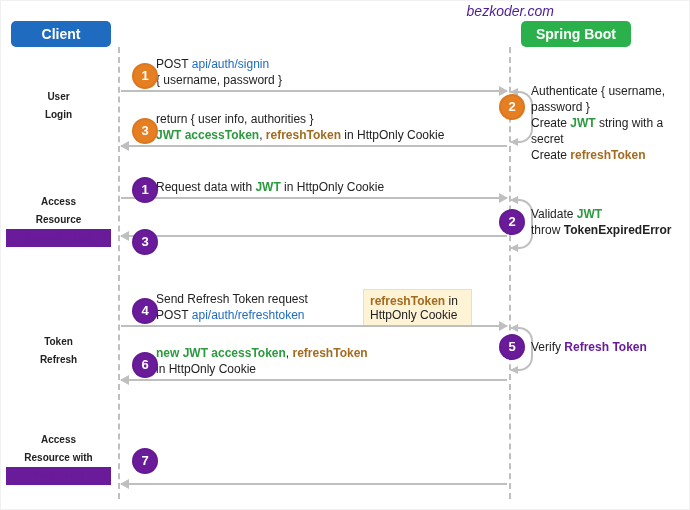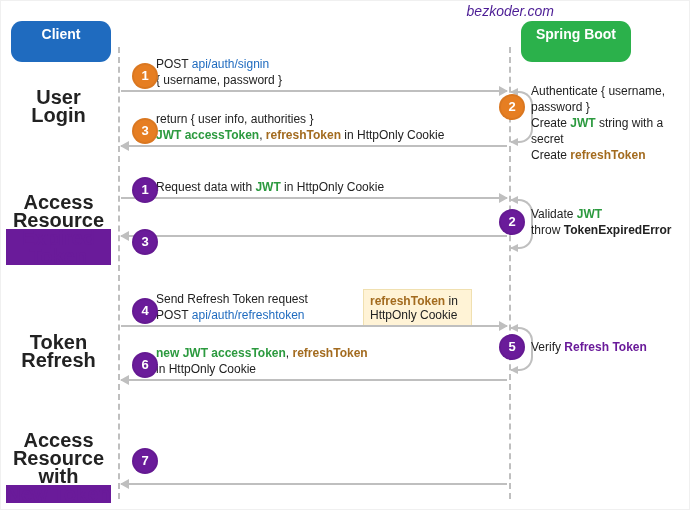--- a/index.html
+++ b/index.html
@@ -1,34 +1,34 @@
 <!DOCTYPE html>
 <html><head>
 <meta charset="utf-8">
 <style>
   body { margin:0; font-family:"Segoe UI",Tahoma,Arial,sans-serif; font-size:12px; color:#222; background:#fff; }
   .stage { position:relative; width:690px; height:510px; margin:0 auto; background:#fff; border:1px solid #f0f0f0; box-sizing:border-box;}
   .watermark { position:absolute; top:2px; right:135px; color:#4c1d95; font-style:italic; font-size:14px; }
   
-  .box { position:absolute; top:20px; height:41px; line-height:26px; text-align:center; color:#fff; font-weight:700; font-size:14px; border-radius:11px;}
+  .box { position:absolute; top:20px; height:26px; line-height:26px; text-align:center; color:#fff; font-weight:700; font-size:14px; border-radius:5px;}
   .box.client { left:10px; width:100px; background:#1f6bbf; }
   .box.server { left:520px; width:110px; background:#2bb14b; }
   
   .lifeline { position:absolute; top:46px; bottom:10px; width:0; border-right:2px dashed #bfbfbf; }
   .lifeline.client { left:117px; }
   .lifeline.server { left:508px; }
   
   .msg { position:absolute; left:120px; width:386px; }
   .msg .line { position:relative; height:2px; background:#bfbfbf; margin-top:2px;}
   .msg .line::after { content:""; position:absolute; top:-4px; width:0; height:0; border-top:5px solid transparent; border-bottom:5px solid transparent;}
   .msg.right .line::after { right:-1px; border-left:9px solid #bfbfbf; }
   .msg.left  .line::after { left:-1px; border-right:9px solid #bfbfbf; }
   .msg .lbl { margin-left:35px; line-height:16px; }
   
-  .group { position:absolute; left:5px; width:105px; text-align:center; font-weight:700; font-size:20px; line-height:18px;}
+  .group { position:absolute; left:5px; width:105px; text-align:center; font-weight:700; font-size:10px; line-height:18px;}
   .group .purple { color:#6a1b9a; }
   
   .srv { position:absolute; left:530px; width:155px; line-height:16px;}
   .srv-arc { position:absolute; left:510px; width:20px; border-right:2px solid #bfbfbf; border-top:2px solid #bfbfbf; border-bottom:2px solid #bfbfbf; border-top-right-radius:14px; border-bottom-right-radius:14px;}
   .srv-arc::before, .srv-arc::after { content:""; position:absolute; left:-1px; width:0; height:0; border-top:4px solid transparent; border-bottom:4px solid transparent;}
   .srv-arc::before{ top:-5px; border-right:8px solid #bfbfbf;}
   .srv-arc::after { bottom:-5px; border-right:8px solid #bfbfbf;}
   
   .badge { position:absolute; width:22px; height:22px; border-radius:50%; color:#fff; text-align:center; line-height:22px; font-weight:700; font-size:13px; border:2px solid rgba(0,0,0,0.05);}
   .orange { background:#e67e22; }

